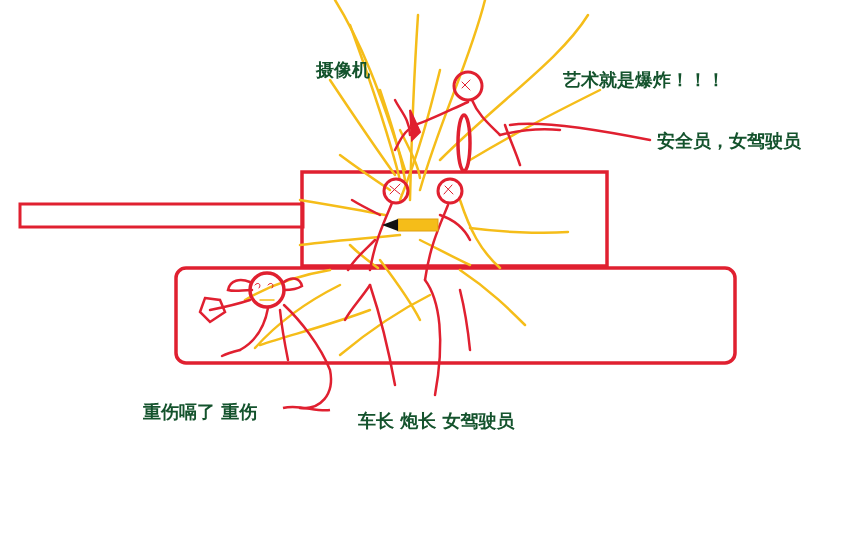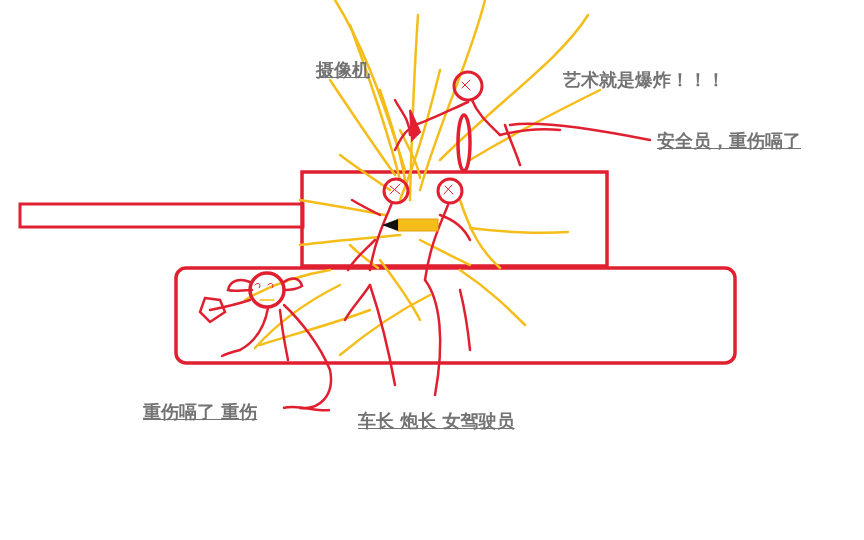--- a/index.html
+++ b/index.html
@@ -1,20 +1,20 @@
 <!DOCTYPE html>
 <html><head>
 <meta charset="utf-8">
 <style>
   html,body{margin:0;padding:0;background:#ffffff;}
   body{width:864px;height:540px;position:relative;overflow:hidden;font-family:"DejaVu Sans",sans-serif;}
   #canvas{position:absolute;left:0;top:0;width:864px;height:540px;}
   .label{position:absolute;font-weight:bold;font-size:18px;white-space:nowrap;letter-spacing:0px;}
-  .red{color:#737373;text-decoration:underline;}
-  .yellow{color:#737373;}
+  .red{color:#14532d;}
+  .yellow{color:#14532d;}
 </style>
 </head>
 <body>
 
 <svg id="canvas" viewBox="0 0 864 540" xmlns="http://www.w3.org/2000/svg">
 
   <rect x="20" y="204" width="283" height="23" fill="none" stroke="#e02030" stroke-width="3"></rect>
 
   <rect x="302" y="172" width="305" height="94" fill="none" stroke="#e02030" stroke-width="3.5"></rect>
 
@@ -96,15 +96,15 @@
     <path d="M240 350 C232 352 226 354 222 356"></path>
     <path d="M284 305 C300 320 320 345 330 370 C335 395 320 410 300 408"></path>
     <path d="M280 310 C282 330 285 345 288 360"></path>
   </g>
 
   <path d="M283 408 C300 404 315 412 330 410" fill="none" stroke="#e02030" stroke-width="2.5"></path>
 </svg>
 
 <div class="label red" style="left:316px;top:58px;">摄像机</div>
 <div class="label yellow" style="left:563px;top:68px;">艺术就是爆炸！！！</div>
-<div class="label red" style="left:657px;top:129px;">安全员，重伤嗝了</div>
+<div class="label red" style="left:657px;top:129px;">安全员，女驾驶员</div>
 <div class="label red" style="left:143px;top:400px;">重伤嗝了 重伤</div>
 <div class="label red" style="left:358px;top:409px;">车长 炮长 女驾驶员</div>
 
 </body></html>

